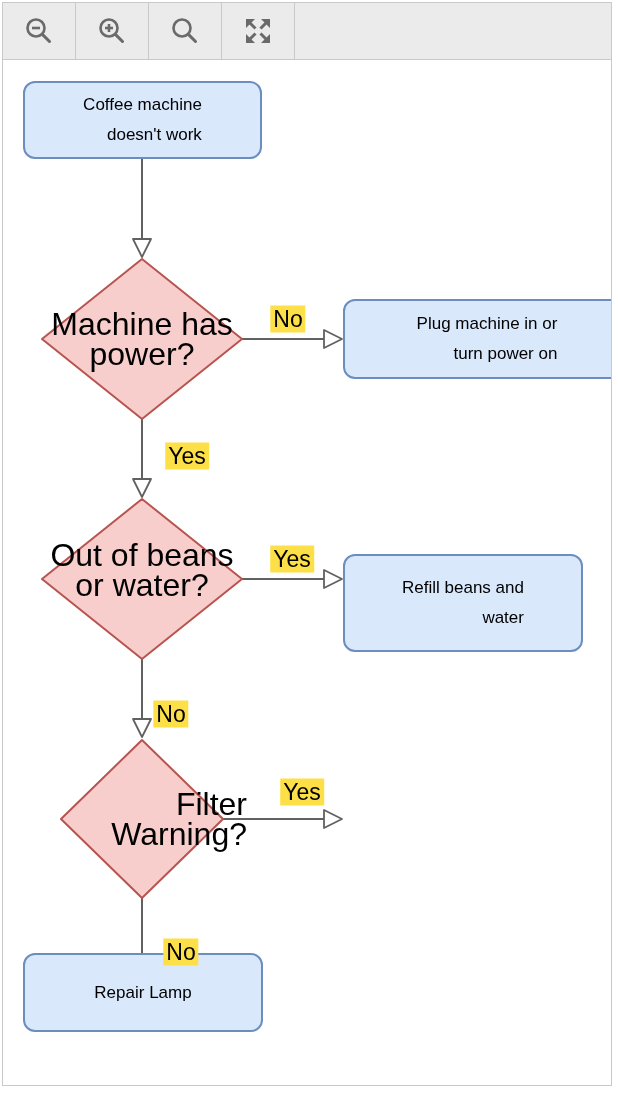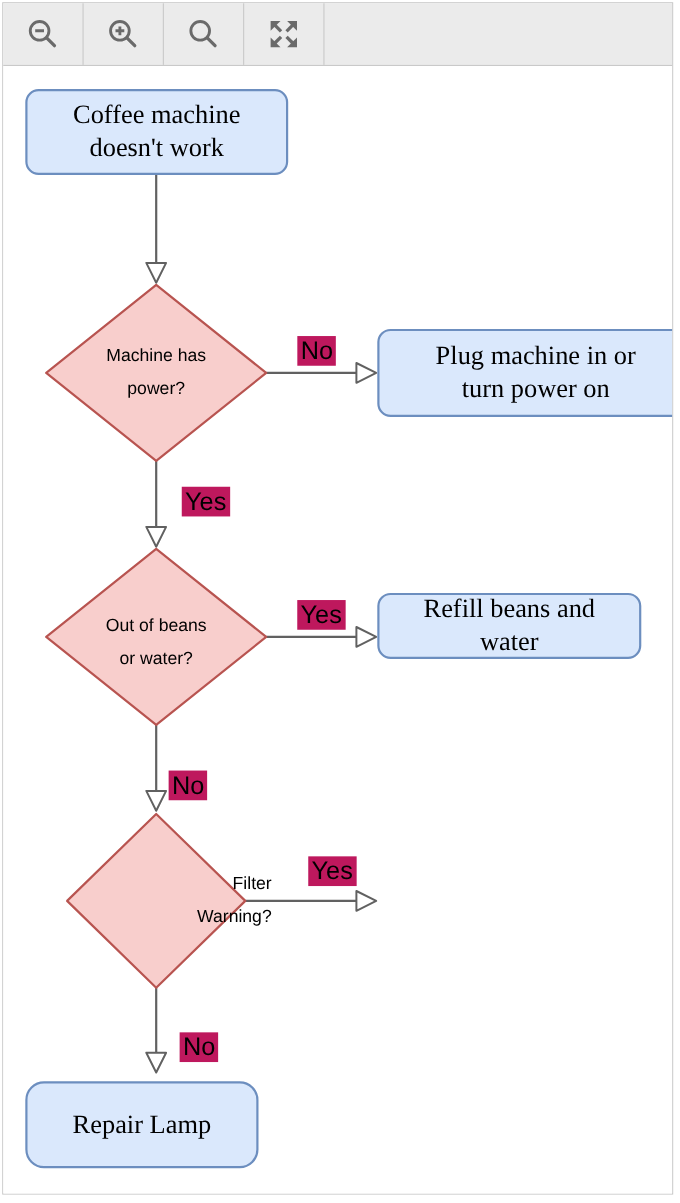--- a/index.html
+++ b/index.html
@@ -21,30 +21,30 @@
     width:73px;border:none;border-right:1px solid #c9c9c9;background:transparent;
     display:flex;align-items:center;justify-content:center;cursor:pointer;padding:0;
   }
   .tb-btn svg{display:block;}
   .canvas{position:relative;flex:1;background:#ffffff;overflow:hidden;}
   .stage{position:absolute;left:-3px;top:-59px;width:618px;height:1094px;}
   .stage svg.wires{position:absolute;left:0;top:0;}
   .node{
     position:absolute;box-sizing:border-box;
     background:#dae8fc;border:2px solid #6c8ebf;border-radius:12px;
-    display:flex;align-items:center;justify-content:center;text-align:center;
-    font-size:24px;line-height:30px;white-space:pre-line;font-family:Liberation Serif, serif;
+    display:flex;align-items:center;justify-content:center;text-align:right;
+    font-size:17px;line-height:30px;white-space:pre-line;
   }
   .diamond-label{
     position:absolute;transform:translate(-50%,-50%);width:210px;
-    text-align:center;font-size:16px;line-height:30px;white-space:pre-line;
+    text-align:center;font-size:32px;line-height:30px;white-space:pre-line;
   }
   .edge-label{
     position:absolute;transform:translate(-50%,-50%);
-    background:#be185d;padding:0 3px;font-size:23px;line-height:27px;
+    background:#fde047;padding:0 3px;font-size:23px;line-height:27px;
   }
 </style>
 </head>
 <body>
 
 <div class="frame">
 
   <div class="toolbar">
     <button class="tb-btn">
       <svg width="30" height="30" viewBox="0 0 30 30">
@@ -114,30 +114,30 @@
           <polygon points="142,739 223,818 142,897 61,818"></polygon>
         </g>
       </svg>
 
       <div class="node" style="left:23px;top:80px;width:239px;height:78px;">Coffee machine
 doesn't work</div>
 
       <div class="node" style="left:343px;top:298px;width:288px;height:80px;">Plug machine in or
 turn power on</div>
 
-      <div class="node" style="left:343px;top:538px;width:240px;height:60px;">Refill beans and
+      <div class="node" style="left:343px;top:553px;width:240px;height:98px;">Refill beans and
 water</div>
 
 
-      <div class="node" style="left:23px;top:982px;width:212px;height:79px;border-radius:17px;">Repair Lamp</div>
+      <div class="node" style="left:23px;top:952px;width:240px;height:79px;">Repair Lamp</div>
 
       <div class="diamond-label" style="left:142px;top:338px;">Machine has
 power?</div>
 
-      <div class="diamond-label" style="left:142px;top:584px;">Out of beans
+      <div class="diamond-label" style="left:142px;top:569px;">Out of beans
 or water?</div>
 
       <div class="diamond-label" style="left:142px;top:818px;text-align:right;">Filter
 Warning?</div>
 
       <div class="edge-label" style="left:288px;top:318px;">No</div>
 
       <div class="edge-label" style="left:187px;top:455px;">Yes</div>
 
       <div class="edge-label" style="left:292px;top:558px;">Yes</div>

